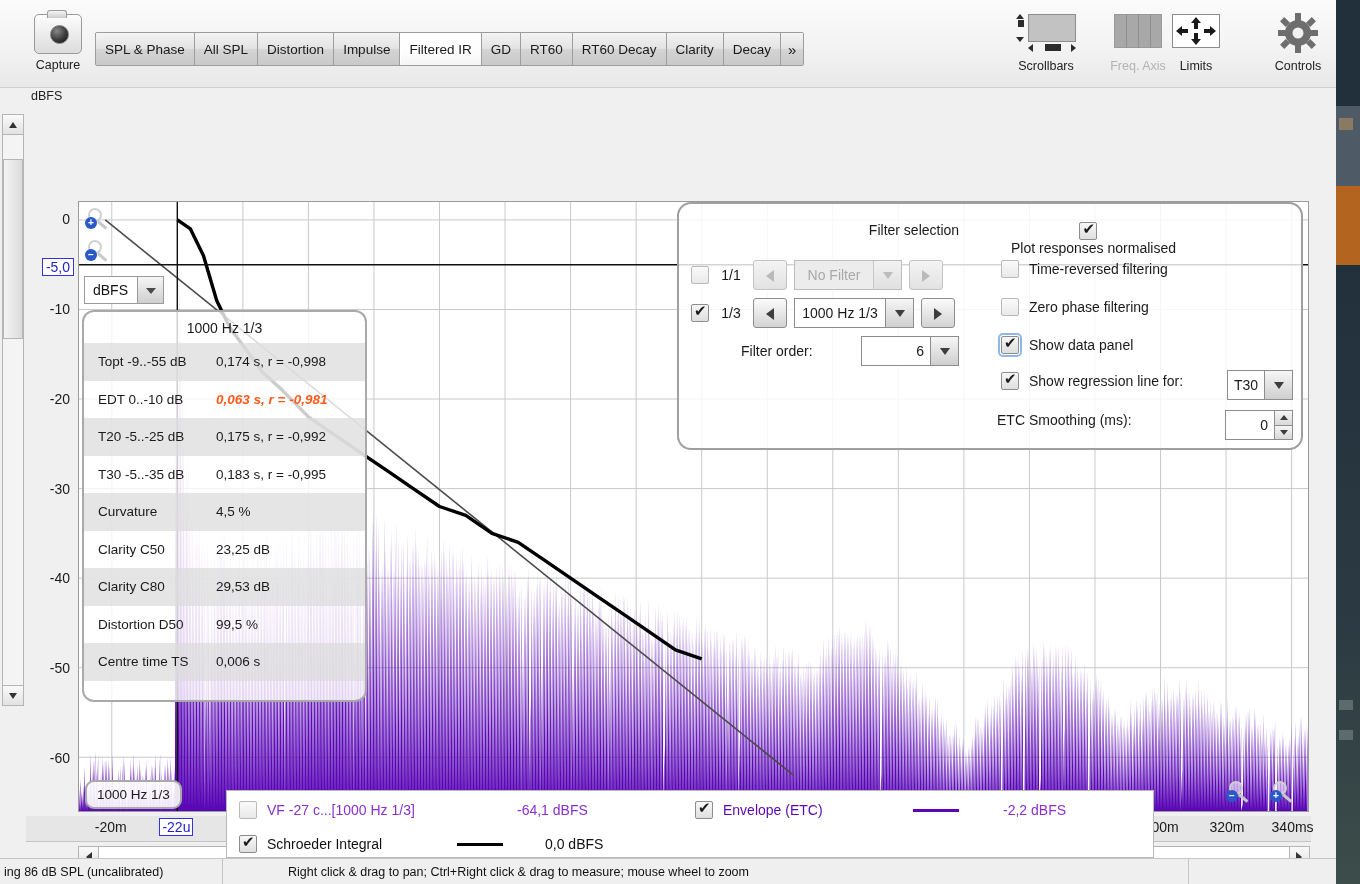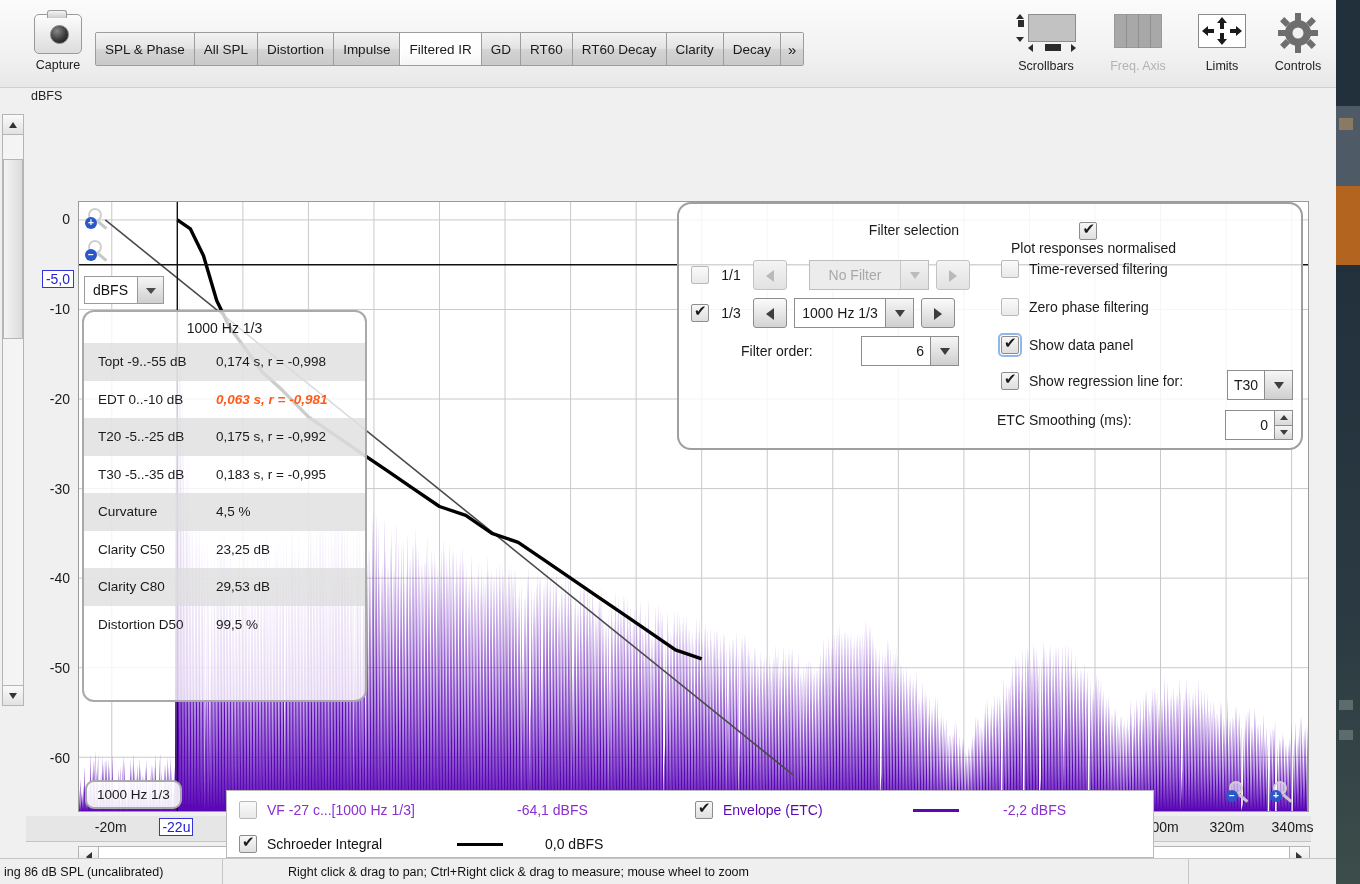--- a/index.html
+++ b/index.html
@@ -272,21 +272,21 @@
     <div class="tbtool dim" style="left:1092px;">
       <div class="fa-icon">
         <div class="bx"></div>
         <div class="ln" style="left:20px;"></div>
           <div class="ln" style="left:32px;"></div>
           <div class="ln" style="left:44px;"></div>
       </div>
       <div class="lbl">Freq. Axis</div>
     </div>
 
-    <div class="tbtool" style="left:1176px;">
+    <div class="tbtool" style="left:1150px;">
       <div class="lim-icon">
         <div class="bx"></div>
         <svg width="48" height="34" viewBox="0 0 48 34">
           <g fill="#1a1a1a">
             <path d="M24 3 l5 6 h-3 v6 h-4 v-6 h-3 z"></path>
             <path d="M24 31 l5 -6 h-3 v-6 h-4 v6 h-3 z"></path>
             <path d="M4 17 l6 -5 v3 h6 v4 h-6 v3 z"></path>
             <path d="M44 17 l-6 -5 v3 h-6 v4 h6 v3 z"></path>
           </g>
         </svg>
@@ -401,21 +401,21 @@
       <div class="mag" style="right:14px;bottom:6px;">
         <div class="glass"></div>
           <div class="handle"></div>
           <div class="badge">+</div>
       </div>
 
       <div style="position:absolute;left:6px;bottom:2px;padding:5px 10px;background:rgba(255,255,255,0.9);
                   border:2px solid #a9a9a9;border-radius:9px;font-size:13.5px;color:#1a1a1a;white-space:nowrap;">1000 Hz 1/3</div>
     </div>
 
-    <div class="ycursor" style="top:191px;right:1262px;">-5,0</div>
+    <div class="ycursor" style="top:179px;right:1262px;">-5,0</div>
 
     <div id="dbfsSel">
       <div class="txt">dBFS</div>
       <div class="dd"></div>
     </div>
 
     <div id="datapanel">
       <div class="dp-title">1000 Hz 1/3</div>
       <div id="dprows">
           <div class="dp-row alt">
@@ -443,33 +443,37 @@
             <span class="dp-v">23,25 dB</span>
           </div>
           <div class="dp-row alt">
             <span class="dp-k">Clarity C80</span>
             <span class="dp-v">29,53 dB</span>
           </div>
           <div class="dp-row">
             <span class="dp-k">Distortion D50</span>
             <span class="dp-v">99,5 %</span>
           </div>
+          <div class="dp-row alt">
+            <span class="dp-k">Centre time TS</span>
+            <span class="dp-v">0,006 s</span>
+          </div>
         </div>
     </div>
 
     <div id="filterpanel">
       <div class="fp-title">Filter selection</div>
 
       <div class="fp-line" style="left:12px; top:56px;">
         <span class="cbx off"></span>
         <span style="width:44px;text-align:center;">1/1</span>
         <span class="nav-btn l dim">
             <span class="tri"></span>
           </span>
-        <span class="combo dim" style="width:120px;margin-left:22px;">
+        <span class="combo dim" style="width:108px;margin-left:7px;">
           <span class="ctxt">No Filter</span>
           <span class="cdd"></span>
         </span>
         <span class="nav-btn r dim" style="margin-left:7px;">
             <span class="tri"></span>
           </span>
       </div>
 
       <div class="fp-line" style="left:12px; top:94px;">
         <span class="cbx on"></span>

